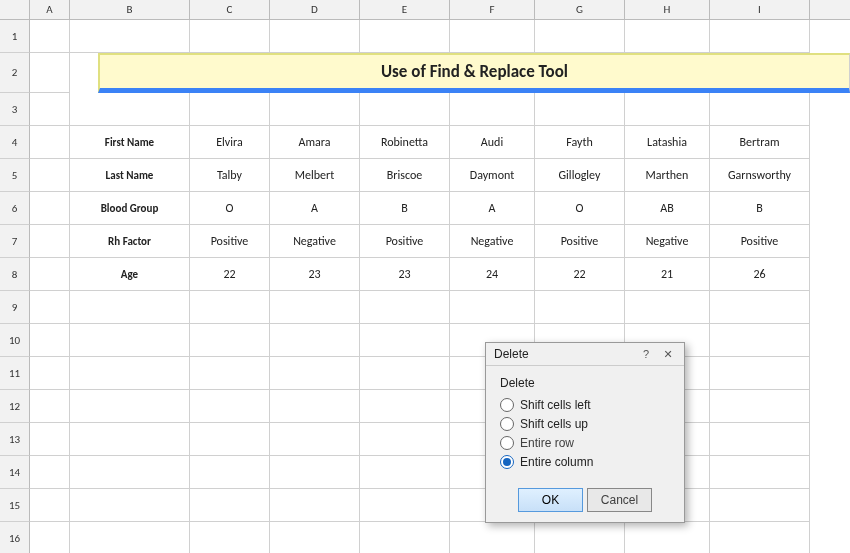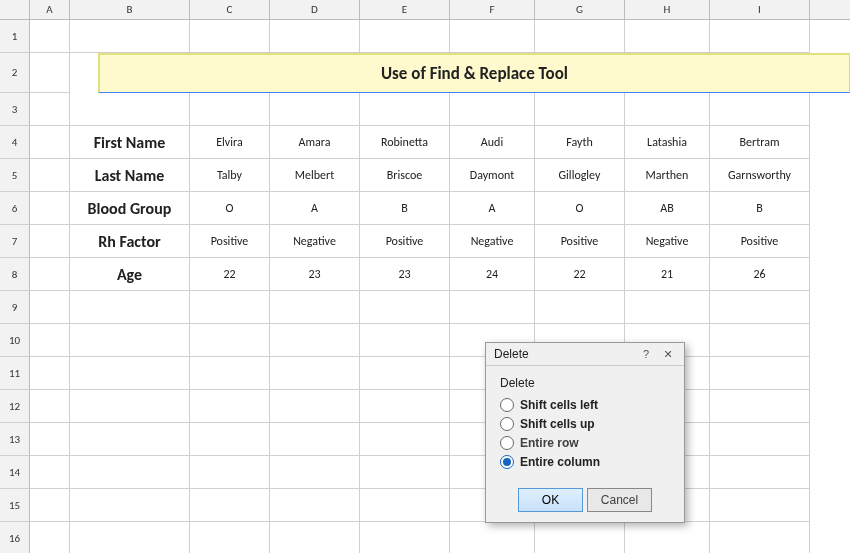--- a/index.html
+++ b/index.html
@@ -97,21 +97,21 @@
       display: flex;
       align-items: center;
       justify-content: center;
       flex: 1;
     }
 
     
     .header-cell {
       background: #fff;
       font-weight: bold;
-      font-size: 16px;
+      font-size: 11px;
     }
 
     
     .grid-row.row-empty .cell {
       background: #fff;
     }
 
     
     .dialog-overlay {
       position: absolute;
@@ -185,21 +185,20 @@
     .radio-circle.checked::after {
       content: '';
       width: 8px;
       height: 8px;
       border-radius: 50%;
       background: #1565C0;
     }
     .radio-label {
       font-size: 12px;
       color: #222;
-      font-weight: bold;
     }
     .radio-label.red-text {
       color: #404040;
     }
     .dialog-buttons {
       display: flex;
       justify-content: center;
       gap: 4px;
       padding: 6px 14px 10px 14px;
     }
@@ -252,21 +251,21 @@
       <div class="cell col-e"></div>
       <div class="cell col-f"></div>
       <div class="cell col-g"></div>
       <div class="cell col-h"></div>
       <div class="cell col-i"></div>
     </div>
 
     <div class="grid-row row-title">
       <div class="row-header">2</div>
       <div class="cell col-a"></div>
-      <div class="title-cell" style="border-right:1px solid #d0d0d0; border-bottom:1px solid #3b82f6;margin-left:28px;">Use of Find &amp; Replace Tool</div>
+      <div class="title-cell" style="border-right:1px solid #d0d0d0; border-bottom:5px solid #3b82f6;margin-left:28px;">Use of Find &amp; Replace Tool</div>
     </div>
 
     <div class="grid-row row-empty">
       <div class="row-header">3</div>
       <div class="cell col-a"></div>
       <div class="cell col-b"></div>
       <div class="cell col-c"></div>
       <div class="cell col-d"></div>
       <div class="cell col-e"></div>
       <div class="cell col-f"></div>

